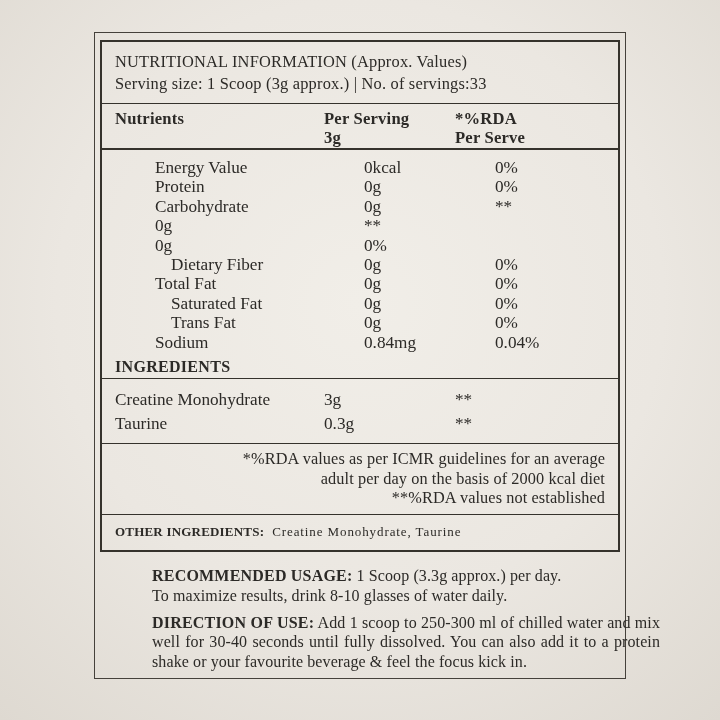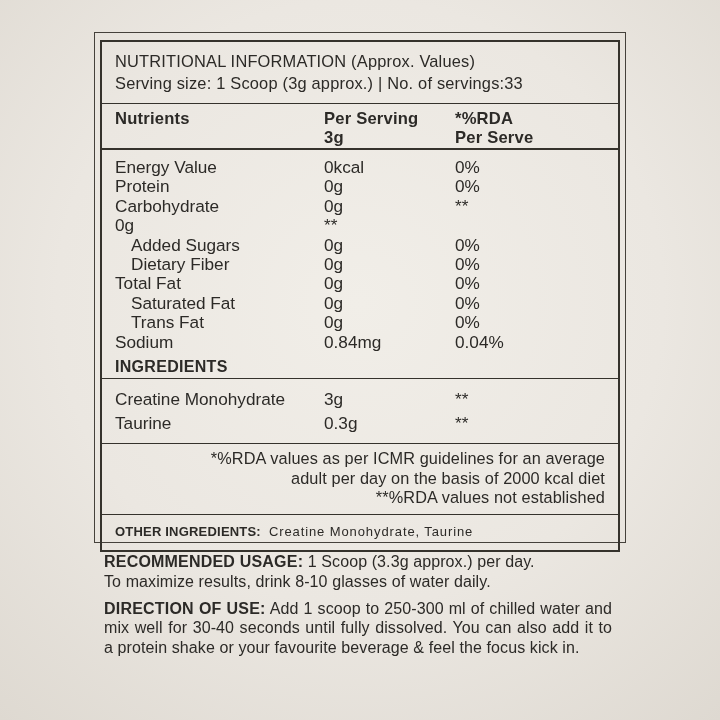--- a/index.html
+++ b/index.html
@@ -4,41 +4,43 @@
 <style>
   html, body { margin: 0; padding: 0; }
   body {
     width: 720px; height: 720px; position: relative; overflow: hidden;
     background: radial-gradient(circle at 50% 42%, #f1eee8 0%, #ebe7e1 55%, #ded9d1 100%);
     font-family: "Liberation Sans", sans-serif;
     color: #2c2a27;
     -webkit-font-smoothing: antialiased;
   }
   .outer {
-    position: absolute; left: 94px; top: 32px; width: 532px; height: 511px;
+    position: absolute; left: 94px; top: 32px; width: 532px; height: 647px;
     border: 1px solid #45413b; box-sizing: border-box;
     padding: 7px 5px 0 5px;
+    font-family: Liberation Serif, serif;
   }
   .inner {
     border: 2px solid #35322c; box-sizing: border-box; height: 512px;
     display: flex; flex-direction: column;
   }
   .sec-hdr {
     height: 62px; box-sizing: border-box; border-bottom: 1px solid #35322c;
     padding: 9px 13px 0 13px; font-size: 16.4px; line-height: 21.6px; letter-spacing: 0.2px;
   }
   .grid3 { display: grid; grid-template-columns: 209px 131px 1fr; }
   .sec-colhead {
     height: 46px; box-sizing: border-box; border-bottom: 2px solid #35322c;
     padding: 6px 13px 0 13px; font-weight: bold; font-size: 16.6px; line-height: 18.6px;
     letter-spacing: 0.2px;
   }
   .sec-rows {
     height: 205px; box-sizing: border-box; padding: 8px 13px 0 13px;
     font-size: 17.2px;
+    margin-left: 40px;
   }
   .nrow { line-height: 19.4px; }
   .nrow .indent { padding-left: 16px; }
   .sec-inghead {
     height: 24px; box-sizing: border-box;
     border-bottom: 1.5px solid #35322c;
     padding: 2px 13px 0 13px; font-weight: bold; font-size: 16px; line-height: 19px;
     letter-spacing: 0.3px;
   }
   .sec-ingrows {
@@ -49,22 +51,22 @@
     height: 71px; box-sizing: border-box; border-top: 1.5px solid #35322c;
     padding: 5px 13px 0 13px; font-size: 16.3px; line-height: 19.6px; letter-spacing: 0.1px; text-align: right;
   }
   .sec-other {
     flex: 1; box-sizing: border-box; border-top: 1.5px solid #35322c;
     padding: 9px 13px 8px 13px; font-size: 13px;
   }
   .sec-other .lbl { font-weight: bold; letter-spacing: 0.2px; }
   .sec-other .val { margin-left: 8px; letter-spacing: 0.9px; }
   .usage {
-    box-sizing: border-box; width: 514px; padding: 0 2px 0 4px;
-    font-size: 16px; line-height: 19.5px; letter-spacing: 0.1px;
+    box-sizing: border-box; width: 514px; padding: 14px 2px 0 4px;
+    font-size: 16px; line-height: 19.5px; letter-spacing: 0.1px; margin-left: 48px;
   }
   .usage .lbl { font-weight: bold; letter-spacing: 0.2px; }
   .usage .para { margin: 0; }
   .usage .dir { margin-top: 7.5px; text-align: justify; }
   .cell { display: block; }
 </style>
 </head>
 <body>
 
 <div class="outer">
@@ -102,21 +104,20 @@
       <div class="nrow grid3">
         <span>Carbohydrate</span>
         <span>0g</span>
         <span>**</span>
       </div>
       <div class="nrow grid3">
         <span>0g</span>
         <span>**</span>
       </div>
       <div class="nrow grid3">
-        <span class="indent">Added Sugars</span>
         <span>0g</span>
         <span>0%</span>
       </div>
       <div class="nrow grid3">
         <span class="indent">Dietary Fiber</span>
         <span>0g</span>
         <span>0%</span>
       </div>
       <div class="nrow grid3">
         <span>Total Fat</span>

